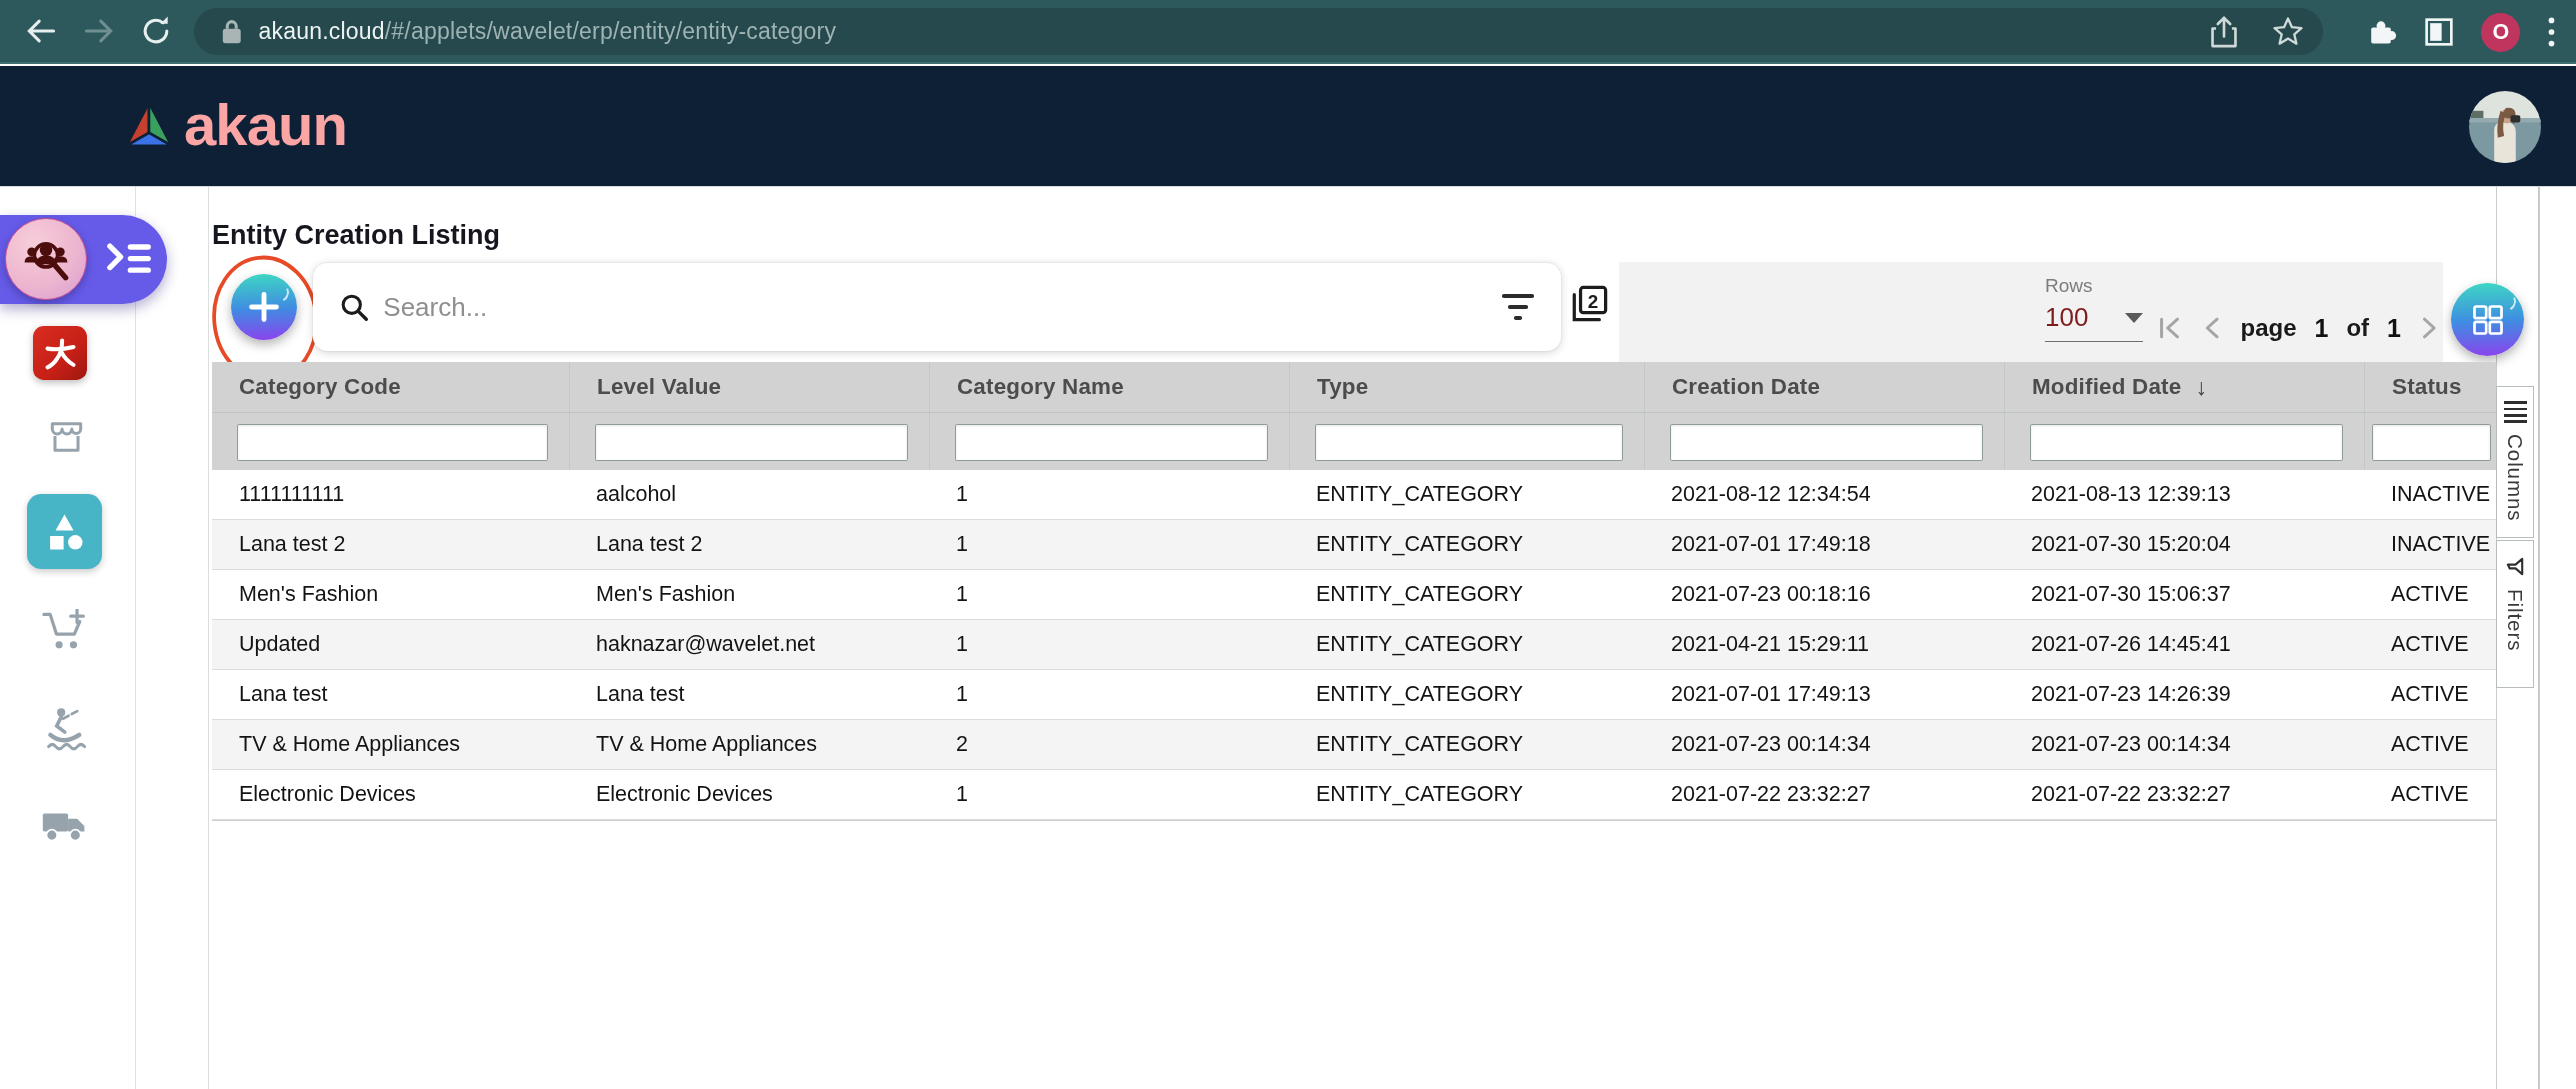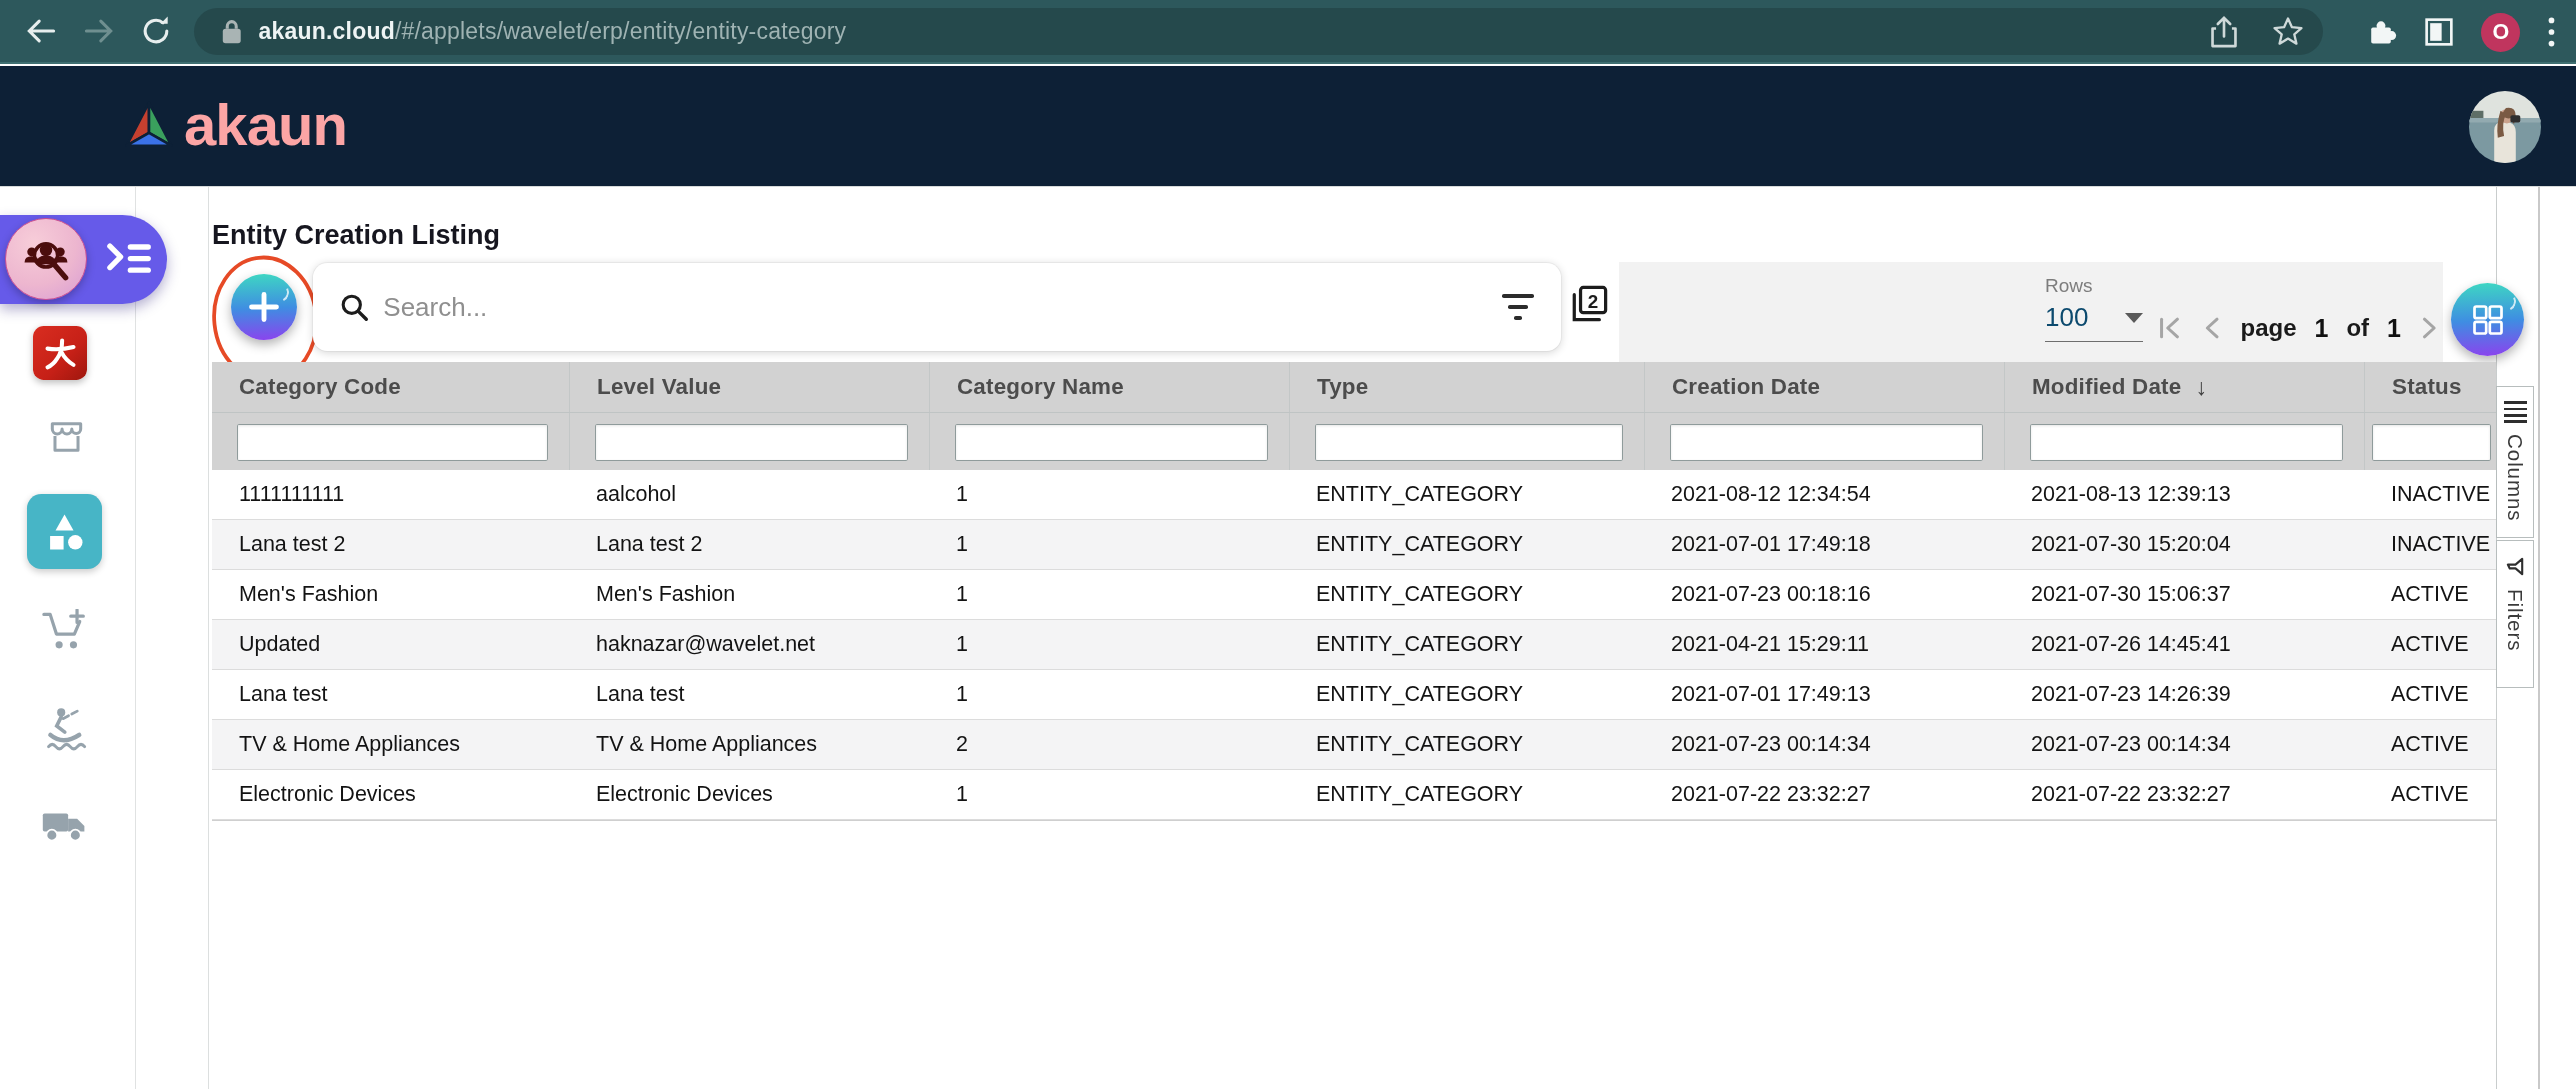--- a/index.html
+++ b/index.html
@@ -11,21 +11,21 @@
   .browser-bar { position:absolute; left:0; top:0; width:2576px; height:64px;
     background:var(--browser_bar); border-bottom:2.7px solid #3f6f71; }
   .nav-btn { position:absolute; top:12.5px; width:36px; height:36px; cursor:pointer; }
   .nav-back { left:23px; }
   .nav-fwd  { left:81px; }
   .nav-reload { left:138px; }
   .url-pill { position:absolute; left:194px; top:8px; width:2129px; height:47px;
     background:var(--url_pill); border-radius:24px; display:flex; align-items:center; }
   .lock { margin-left:27px; }
   .url-text { margin-left:16px; font-size:23px; letter-spacing:0.2px; white-space:nowrap; }
-  .url-host { color:#eef4f4; font-weight:bold; }
+  .url-host { color:#eef4f4; font-weight:normal; }
   .url-path { color:#9fb3b3; }
   .pill-right-icons { position:absolute; right:18px; top:0; height:47px; display:flex; align-items:center; gap:32px; }
   .chrome-right { position:absolute; right:19.7px; top:0; height:64px; display:flex; align-items:center; gap:27px; }
   .profile-badge { width:39px; height:39px; border-radius:50%; background:var(--profile_badge);
     color:#fff; font-size:21.5px; font-weight:bold; display:flex; align-items:center; justify-content:center; }
 
   
   .app-header { position:absolute; left:0; top:66px; width:2576px; height:120px; background:var(--app_header); }
   .logo { position:absolute; left:123px; top:25px; display:flex; align-items:center; gap:9px; }
   .logo-text { color:#fca5a5; font-size:58px; font-weight:bold; letter-spacing:-0.9px; }
@@ -75,21 +75,21 @@
   .search-box input { flex:1; border:none; outline:none; background:transparent; font-size:26px; color:#333;
     margin-left:14.3px; font-family:inherit; }
   .search-box input::placeholder { color:#8f8f8f; }
   .filter-list-ic { display:flex; flex-direction:column; align-items:center; gap:7.2px; margin-left:14.3px; }
   .filter-list-ic i { display:block; height:3.6px; background:#2b2b2b; border-radius:1.8px; }
   .filter2-ic { position:absolute; left:1568px; top:283px; }
   .rows-widget { position:absolute; left:2045px; top:275px; width:98px; }
   .rows-label { font-size:19px; color:#7d7d7d; }
   .rows-value-row { display:flex; align-items:center; justify-content:space-between; margin-top:5.4px;
     border-bottom:1.8px solid #6e6e6e; padding-bottom:7.2px; }
-  .rows-value { font-size:26px; color:#0c4a6e; }
+  .rows-value { font-size:26px; color:#7f1d1d; }
   .caret { width:0; height:0; border-left:9px solid transparent; border-right:9px solid transparent;
     border-top:10.7px solid #5a5a5a; }
   .pager { position:absolute; left:2156px; top:313px; display:flex; align-items:center; gap:18px; }
   .pager .pg-ic { display:block; }
   .pg-word { font-size:24px; font-weight:bold; color:#1a1a1a; }
   .pg-num { font-size:25px; font-weight:bold; color:#111; }
   .grid-btn { position:absolute; left:2451px; top:283px; width:73px; height:73px; border-radius:50%;
     background:linear-gradient(178deg, var(--grad_start) 0%, var(--grad_mid) 52%, var(--grad_end) 100%);
     box-shadow:0 4.5px 10.7px rgba(0,0,0,.3); display:flex; align-items:center; justify-content:center; }
 

